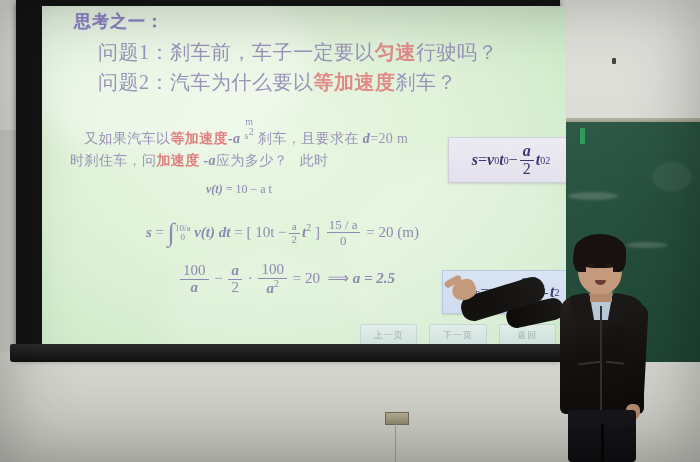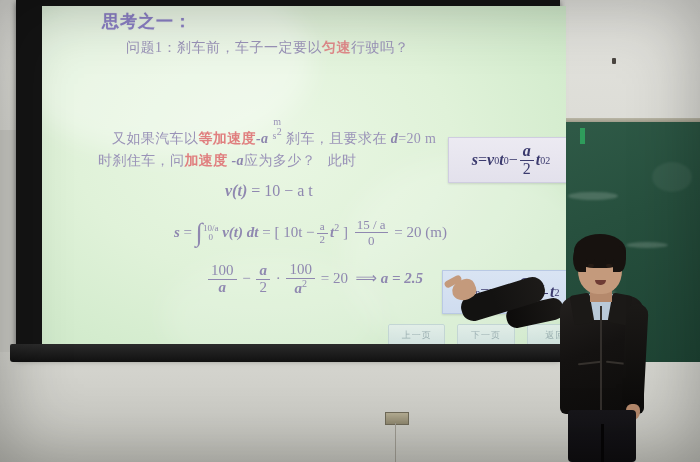--- a/index.html
+++ b/index.html
@@ -36,40 +36,40 @@
                     radial-gradient(ellipse 420px 300px at 42% 40%,
                       #eaf7e4 0%, #e0f2d9 45%, #d4ecce 75%, #cbe6c6 100%);
                   overflow:hidden;}
   .glare{position:absolute;border-radius:50%;filter:blur(12px);pointer-events:none;}
   .g1{left:-30px;top:-40px;width:300px;height:190px;background:rgba(255,255,255,.35);}
   .g2{left:300px;top:150px;width:250px;height:200px;background:rgba(255,255,255,.18);}
   .g3{left:120px;top:250px;width:220px;height:120px;background:rgba(255,255,255,.14);}
 
   
   .slide{position:absolute;left:0;top:0;width:524px;height:340px;
-         font-family:"Liberation Serif","DejaVu Serif",serif;margin-left:28px;}
+         font-family:"Liberation Serif","DejaVu Serif",serif;}
   .heading{position:absolute;left:32px;top:4px;font-size:17px;letter-spacing:1px;
            color:#8a7fc4;font-weight:700;text-shadow:0 0 1px rgba(150,140,200,.5);}
-  .q-line{position:absolute;font-size:14px;color:#9a93b8;letter-spacing:.5px;}
+  .q-line{position:absolute;font-size:20px;color:#9a93b8;letter-spacing:.5px;}
   .q1{left:56px;top:33px;}
   .q2{left:56px;top:63px;}
   .hl-red{color:#e08a8a;font-weight:700;}
   .hl-red2{color:#e07f7f;font-weight:700;}
   .body-line{position:absolute;font-size:14px;color:#9a93b8;letter-spacing:.4px;}
   .b1{left:42px;top:112px;}
   .b2{left:28px;top:146px;}
   .ital{font-style:italic;font-weight:700;color:#8d86ae;}
   .frac-unit{display:inline-block;font-size:10px;line-height:1;vertical-align:.25em;
              transform:translateY(-1px);}
   .frac-unit .num{display:block;text-align:center;}
   .frac-unit .den{display:block;text-align:center;}
 
   
   .math{position:absolute;color:#8f88b0;font-family:"Liberation Serif",serif;}
-  .m1{left:155px;top:176px;font-size:16px;}
+  .m1{left:164px;top:176px;font-size:12px;}
   .m2{left:104px;top:212px;font-size:15px;}
   .m3{left:136px;top:256px;font-size:15px;}
   .vi{font-style:italic;font-weight:700;}
   .fr{display:inline-block;text-align:center;vertical-align:middle;
       font-size:inherit;line-height:1.05;margin:0 2px;}
   .fr .n{display:block;border-bottom:1.4px solid #8f88b0;padding:0 3px;}
   .fr .d{display:block;padding:0 3px;}
   .fr.small{font-size:11px;}
   .intg{font-size:26px;line-height:.6;vertical-align:-4px;display:inline-block;
         font-family:"Liberation Serif",serif;}
@@ -200,20 +200,23 @@
       <div class="glare g3"></div>
 
       <div class="slide">
 
         <div class="heading">思考之一：</div>
 
         <div class="q-line q1">
           <span>问题1：</span><span>刹车前，车子一定要以</span><span class="hl-red">匀速</span><span>行驶吗？</span>
         </div>
 
+        <div class="q-line q2">
+          <span>问题2：</span><span>汽车为什么要以</span><span class="hl-red">等加速度</span><span>刹车？</span>
+        </div>
 
         <div class="body-line b1">
           <span>又如果汽车以</span><span class="hl-red2">等加速度</span><span class="ital">-a</span>
           <span class="frac-unit">
             <span class="num">m</span>
             <span class="den"><span>s</span><span class="sup">2</span></span>
           </span>
           <span>刹车，且要求在</span>
           <span class="ital">d</span><span>=20 m</span>
         </div>

